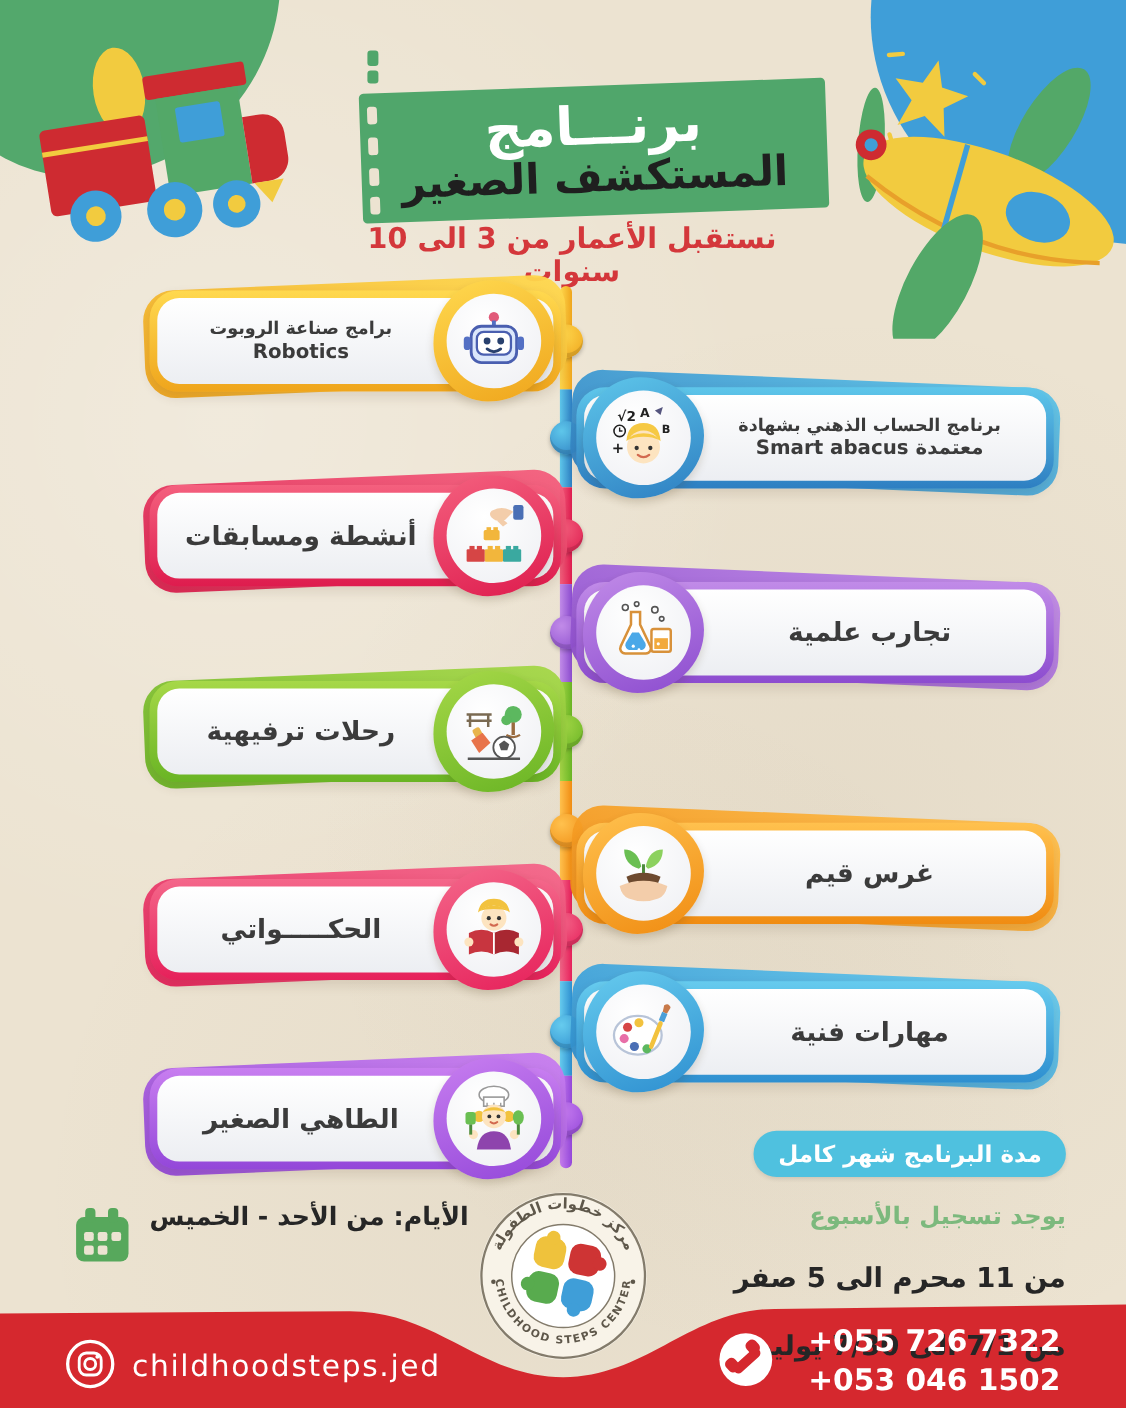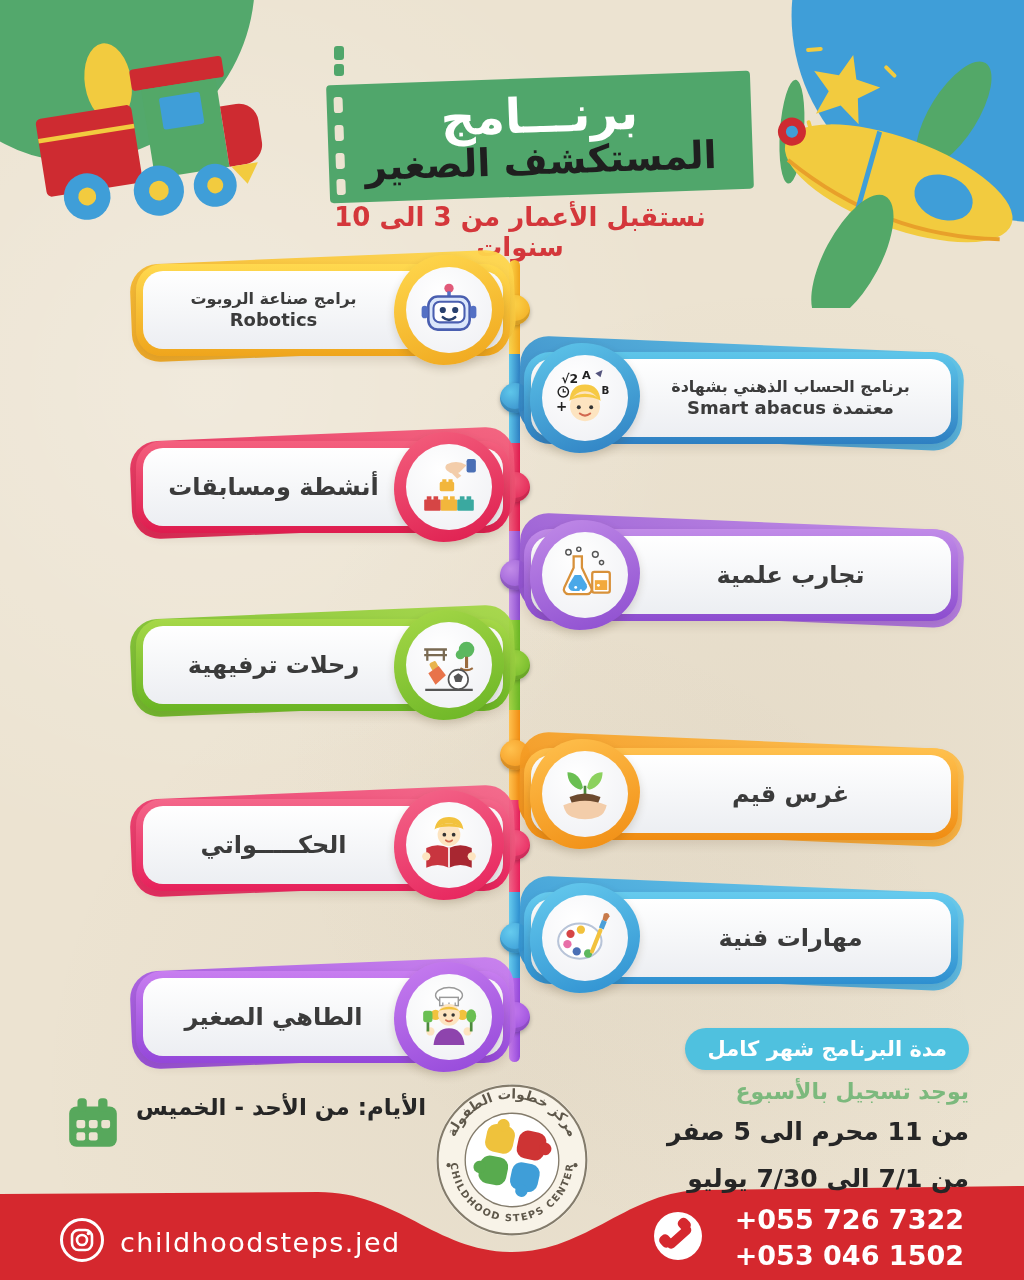--- a/index.html
+++ b/index.html
@@ -55,21 +55,21 @@
   .blob{position:absolute;top:50%;transform:translateY(-50%);width:110px;height:110px;
     border-radius:47% 53% 55% 45% / 52% 48% 52% 48%;
     background:linear-gradient(160deg,var(--c1),var(--c2));
     display:flex;align-items:center;justify-content:center;box-shadow:0 4px 8px rgba(80,60,30,.18);}
   .pill.left  .blob{right:6px;}
   .pill.right .blob{left:6px;}
   .blob-core{width:86px;height:86px;border-radius:50%;background:radial-gradient(circle at 40% 30%,#FFFFFF,#EEEFF3);
     display:flex;align-items:center;justify-content:center;}
   
   .schedule-right{position:absolute;right:55px;top:1028px;width:350px;display:flex;flex-direction:column;
-    align-items:flex-end;gap:9px;z-index:2;}
+    align-items:flex-end;gap:24px;z-index:2;}
   .badge{background:#4FC1DF;color:#fff;font-size:21px;font-weight:bold;border-radius:24px;
     padding:9px 22px;box-shadow:0 2px 4px rgba(0,0,0,.1);}
   .weekly-note{color:#7CB97D;font-size:22px;font-weight:bold;}
   .date-line{color:#262626;font-size:25px;font-weight:bold;line-height:1.5;}
   .days-block{position:absolute;left:64px;top:1094px;display:flex;flex-direction:row;gap:14px;z-index:2;}
   .days-text{display:flex;flex-direction:column;gap:6px;font-size:23px;font-weight:bold;color:#262626;text-align:right;}
   
   .footer-wave{position:absolute;left:0;top:1180px;z-index:1;}
   .logo-wrap{position:absolute;left:434px;top:1082px;width:156px;height:156px;z-index:2;}
   .footer-left{position:absolute;left:58px;top:1216px;display:flex;align-items:center;gap:14px;z-index:2;}

